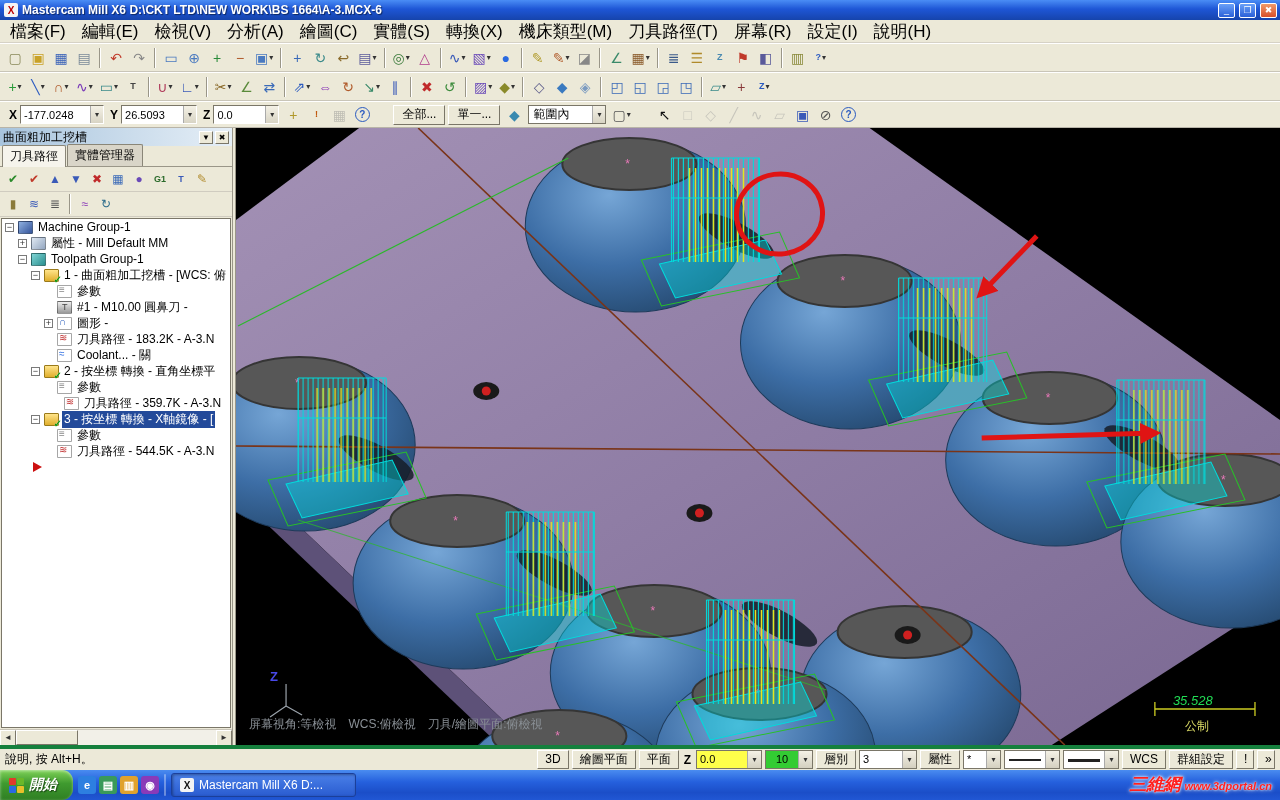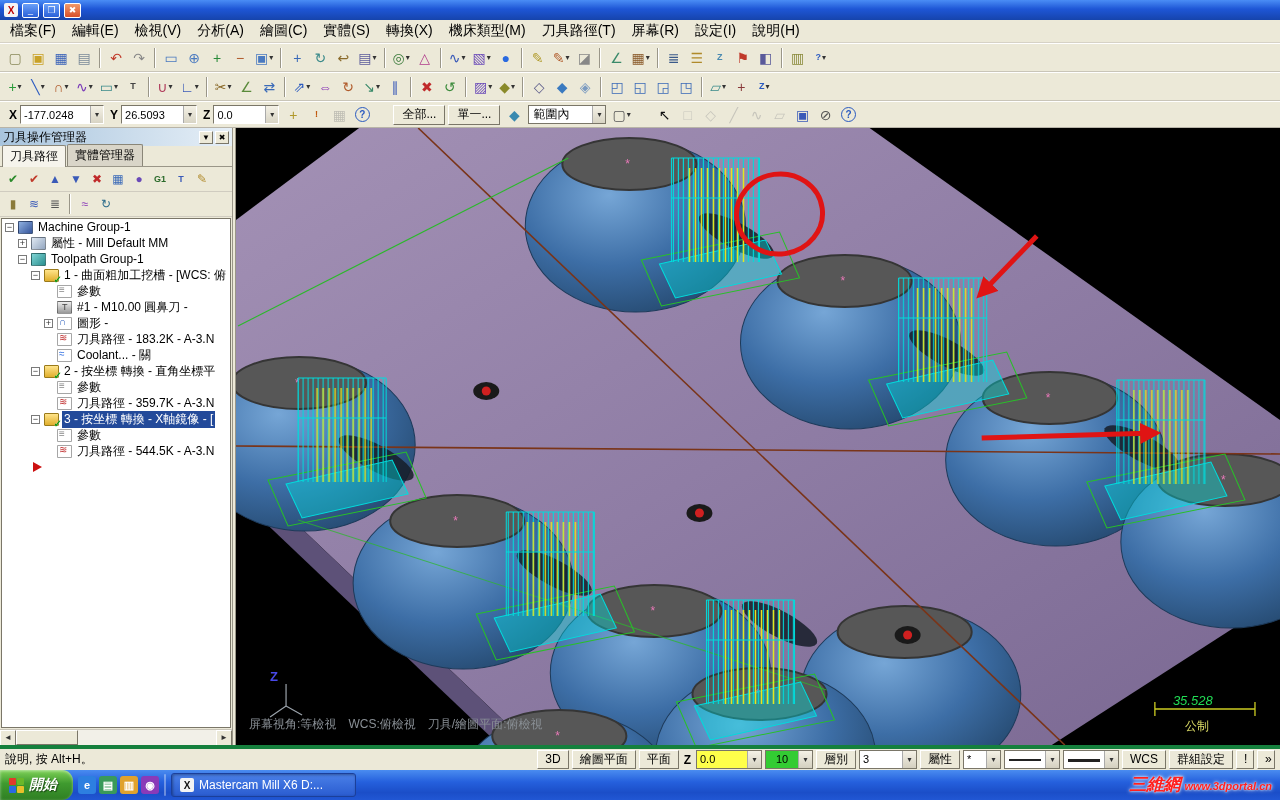--- a/index.html
+++ b/index.html
@@ -13,21 +13,21 @@
   .app-icon { width:14px; height:14px; background:#f4f4f4; color:#b00; font-weight:bold; font-size:10px;
     display:flex; align-items:center; justify-content:center; border-radius:2px; flex:none; }
   .title-text { font-size:12px; font-weight:bold; flex:1; white-space:nowrap; overflow:hidden;
     text-shadow:1px 1px 1px rgba(0,0,0,.5); }
   .winbtn { width:17px; height:15px; border:1px solid #fff; border-radius:2px; color:#fff; font-size:9px;
     line-height:13px; text-align:center; background:linear-gradient(#6aa0f8,#2a60d8); flex:none; }
   .winbtn.close { background:linear-gradient(#f09a6a,#d8502a); }
 
   
   .menubar { height:23px; flex:none; display:flex; align-items:center; padding:0 2px;
-    background:#ece9d8; border-bottom:1px solid #d6d2c6; font-size:14px; }
+    background:#ece9d8; border-bottom:1px solid #d6d2c6; font-size:17px; }
   .menu-item { padding:2px 8px; white-space:nowrap; }
 
   
   .toolbar { flex:none; display:flex; align-items:center; padding:2px 4px; gap:1px;
     background:#ece9d8; border-top:1px solid #fff; border-bottom:1px solid #c9c5b8; }
   .toolbar.r1 { height:29px; } .toolbar.r2 { height:29px; }
   .tbicon { height:22px; min-width:22px; display:inline-flex; align-items:center; justify-content:center;
     padding:0 2px; border:1px solid transparent; border-radius:2px; }
   .tbicon .glyph { font-size:14px; line-height:1; }
   .tbicon .glyph.txt { font-size:9px; font-weight:bold; }
@@ -147,20 +147,21 @@
     text-shadow:0 0 2px #fff,0 0 4px #fff; display:flex; align-items:baseline; gap:4px; }
   .watermark .w1 { font-size:17px; } .watermark .w2 { font-size:11px; }
 </style>
 </head>
 <body>
 
 <div class="app">
 
   <div class="titlebar">
     <div class="app-icon">X</div>
+    <div class="title-text">Mastercam Mill X6  D:\CKT  LTD\NEW WORK\BS 1664\A-3.MCX-6</div>
     <div class="winbtn">_</div>
     <div class="winbtn">❐</div>
     <div class="winbtn close">✖</div>
   </div>
 
   <div class="menubar">
       <div class="menu-item">檔案(F)</div>
       <div class="menu-item">編輯(E)</div>
       <div class="menu-item">檢視(V)</div>
       <div class="menu-item">分析(A)</div>
@@ -481,21 +482,21 @@
         <span class="tbicon round">
           <span class="glyph txt" style="color: rgb(42, 90, 192);">?</span>
         </span>
       </span>
   </div>
 
   <div class="main">
 
     <div class="panel">
       <div class="pcaption">
-        <span class="ptitle">刀具操作管理器</span>
+        <span class="ptitle">曲面粗加工挖槽</span>
         <span class="pcap-btn">▼</span>
         <span class="pcap-btn">✖</span>
       </div>
       <div class="ptabs">
         <span class="ptab active">刀具路徑</span>
         <span class="ptab">實體管理器</span>
       </div>
       <div class="ptoolbar">
           <span class="tbicon">
             <span class="glyph" style="color: rgb(42, 138, 42);">✔</span>
@@ -599,21 +600,21 @@
             <span class="ticon i-folder">
               <span class="chk">✓</span>
             </span>
             <span class="tlabel">2 - 按坐標 轉換 - 直角坐標平</span>
           </div>
           <div class="trow" style="padding-left: 42px;">
             <span class="exp noexp"></span>
             <span class="ticon i-params"></span>
             <span class="tlabel">參數</span>
           </div>
-          <div class="trow" style="padding-left: 42px;">
+          <div class="trow" style="padding-left: 42px; justify-content: center;">
             <span class="exp noexp"></span>
             <span class="ticon i-toolpath"></span>
             <span class="tlabel">刀具路徑 - 359.7K - A-3.N</span>
           </div>
           <div class="trow" style="padding-left: 29px;">
             <span class="exp">−</span>
             <span class="ticon i-folder">
               <span class="chk">✓</span>
             </span>
             <span class="tlabel sel">3 - 按坐標 轉換 - X軸鏡像 - [</span>

